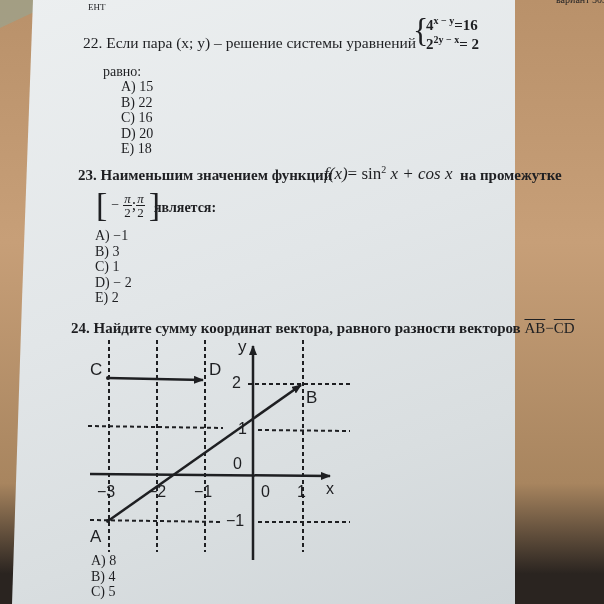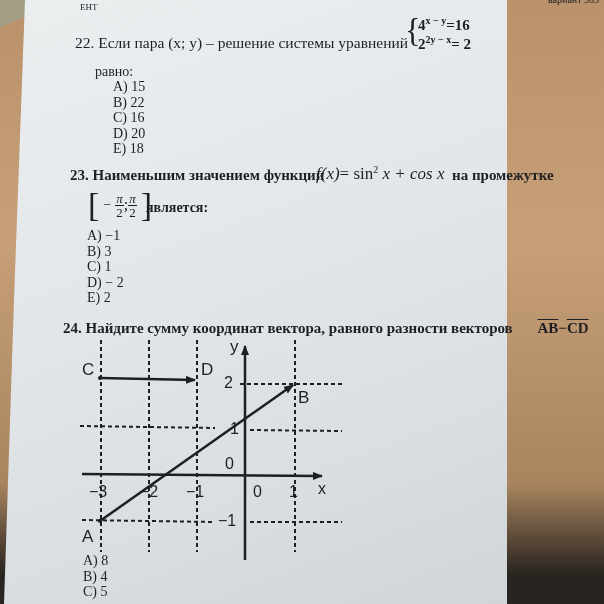--- a/index.html
+++ b/index.html
@@ -11,21 +11,21 @@
   }
   .table-bg {
     position:absolute; left:0; top:0; width:604px; height:604px;
     background:linear-gradient(180deg,#b9916a 0%,#c79f78 40%,#a8855f 80%,#2a2420 95%);
   }
   .table-top-strip {
     position:absolute; left:0; top:0; width:40px; height:28px;
     background:#9aa48f; transform:skewY(-25deg); transform-origin:0 0; opacity:.7;
   }
   .paper {
-    position:absolute; top:0; left:0; width:507px; height:604px;
+    position:absolute; top:0; left:8px; width:507px; height:604px;
     background:linear-gradient(160deg,#eceff0 0%,#e2e6e8 45%,#d9dee0 75%,#cfd5d8 100%);
     clip-path:polygon(25px 0, 604px 0, 604px 604px, 4px 604px, 14px 300px);
   }
   .abs { position:absolute; white-space:nowrap; }
   .small { font-size:10px; }
   .q { font-size:15.5px;text-align:center; }
   .opt { font-size:14px; line-height:15.5px; }
   .bold-head { font-weight:bold; font-size:15px; }
   .sys-brace { font-size:32px; line-height:30px; transform:scaleY(1.05); }
   .sys-line { font-size:15px; line-height:17px;font-weight:bold; }
@@ -89,21 +89,21 @@
     <div><span>A)</span> <span>−1</span></div>
     <div><span>B)</span> <span>3</span></div>
     <div><span>C)</span> <span>1</span></div>
     <div><span>D)</span> <span>− 2</span></div>
     <div><span>E)</span> <span>2</span></div>
   </div>
 
   <div class="abs bold-head" style="left:63px; top:320px;">
     <span>24.</span>
     <span>Найдите сумму координат вектора, равного разности векторов</span>
-    <span style="font-weight:bold;margin-left:21px;"><span class="overline">AB</span><span>−</span><span class="overline">CD</span></span>
+    <span style="font-weight:normal;"><span class="overline">AB</span><span>−</span><span class="overline">CD</span></span>
   </div>
 
   <svg class="abs" style="left:0; top:0;" width="604" height="604">
     <defs>
       <marker id="arr" markerWidth="10" markerHeight="8" refX="9" refY="4" orient="auto" markerUnits="userSpaceOnUse">
         <path d="M0,0 L10,4 L0,8 z" fill="#1e1f22"></path>
       </marker>
     </defs>
     <g stroke="#1e1f22" stroke-width="2" stroke-dasharray="4,3" fill="none">
 

